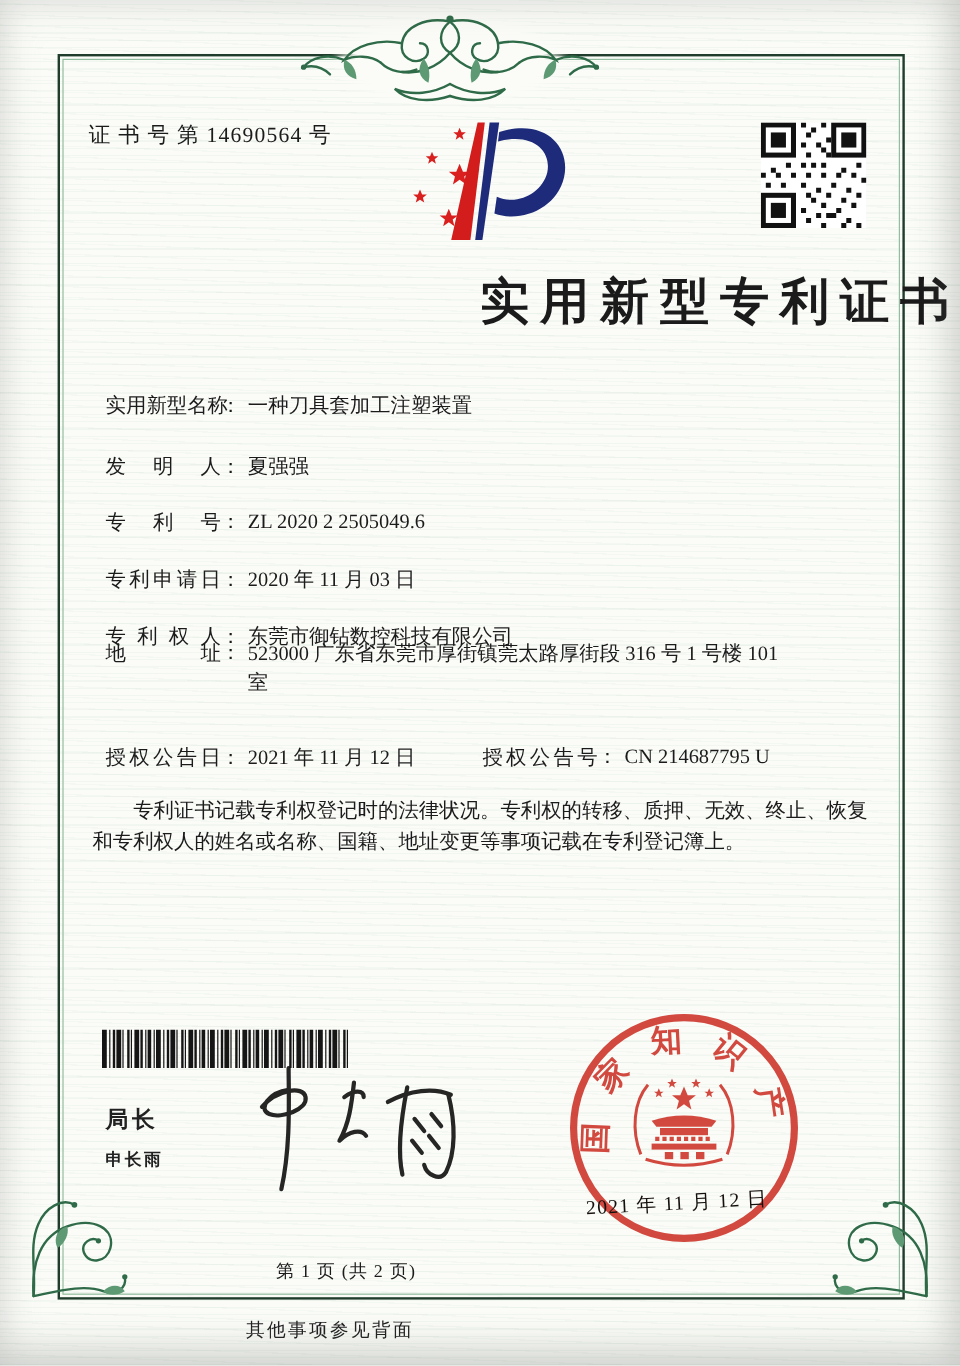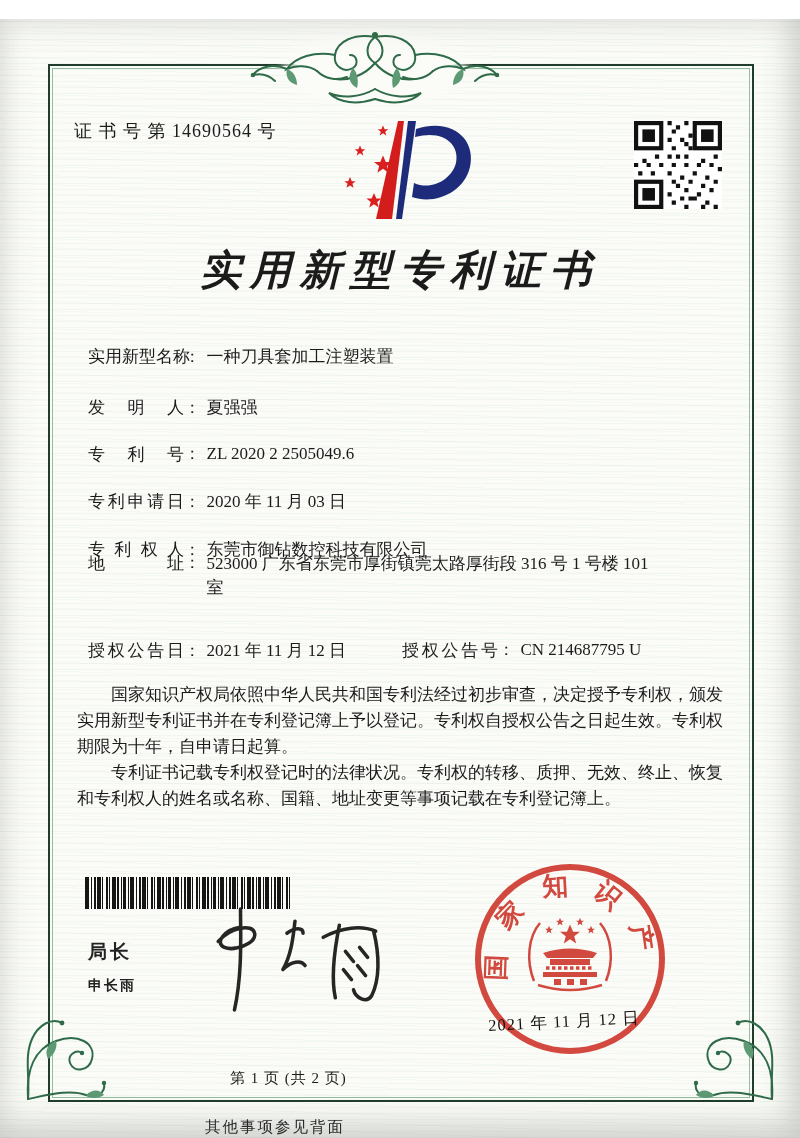--- a/index.html
+++ b/index.html
@@ -1,38 +1,38 @@
 <!DOCTYPE html>
 <html><head>
 <meta charset="utf-8">
 <style>
   html,body{margin:0;padding:0;}
   body{width:800px;height:1138px;position:relative;overflow:hidden;
        font-family:"Liberation Serif","DejaVu Serif",serif;color:#1b1b1b;}
   .page{position:absolute;inset:0;background:#fbfcf8;
         background-image:
           repeating-linear-gradient(0deg, rgba(120,170,135,.07) 0 1px, transparent 1px 6px),
-          repeating-linear-gradient(2deg, rgba(120,170,135,.05) 0 1px, transparent 1px 9px); margin-top: 19px;}
+          repeating-linear-gradient(2deg, rgba(120,170,135,.05) 0 1px, transparent 1px 9px);}
   .photo-shade{position:absolute;inset:0;z-index:60;pointer-events:none;
         box-shadow:inset 0 0 34px rgba(110,110,110,.22), inset -10px -16px 30px rgba(90,95,90,.16);}
   
   .frame{position:absolute;left:48px;top:45px;width:702px;height:1034px;
          border:2.5px solid #1f3d2a;z-index:1;}
   .frame::before{content:"";position:absolute;inset:2px;border:1px solid #93bd9f;}
   .orn{position:absolute;z-index:2;}
   .orn-top{left:225px;top:4px;width:300px;height:92px;}
   .orn-bl{left:22px;top:986px;width:110px;height:100px;}
   .orn-br{left:668px;top:986px;width:110px;height:100px;}
   
   .content{position:absolute;inset:0;z-index:5;}
   .cert-no{position:absolute;left:74px;top:100px;font-size:18px;letter-spacing:1px;}
   .logo{position:absolute;left:326px;top:96px;width:150px;height:110px;}
   .qr{position:absolute;left:634px;top:102px;width:88px;height:88px;}
-  .title{position:absolute;left:0;right:0;top:224px;text-align:center;
-         font-size:41px;font-weight:700;letter-spacing:9px;font-style:italic;}
+  .title{position:absolute;left:0;right:0;top:224px;text-align:right;
+         font-size:41px;font-weight:700;letter-spacing:9px;}
   .fields{position:absolute;left:88px;top:0;width:640px;font-size:17px;}
   .frow{position:absolute;left:0;white-space:nowrap;}
   .r1{top:326px}.r2{top:377px}.r3{top:424px}.r4{top:471px}.r5{top:519px}.r6{top:533px}.r7{top:620px}
   .f-label{display:inline-block;width:96px;text-align:justify;text-align-last:justify;
            font-size:17px;vertical-align:top;}
   .f-colon{display:inline-block;margin-right:6px;font-size:16.5px;}
   .f-value{font-size:17px;}
   .addr-val{display:inline-block;white-space:normal;width:525px;line-height:24px;vertical-align:top;}
   .g2{position:absolute;left:314px;top:0;white-space:nowrap;}
   .bodytext{position:absolute;left:77px;top:663px;width:646px;font-size:17px;
@@ -162,21 +162,20 @@
         <span>
           <span class="f-label">授权公告日</span><span class="f-colon">：</span><span class="f-value">2021 年 11 月 12 日</span>
         </span>
         <span class="g2">
           <span class="f-label">授权公告号</span><span class="f-colon">：</span><span class="f-value">CN 214687795 U</span>
         </span>
       </div>
     </div>
 
     <div class="bodytext">
-      <p>国家知识产权局依照中华人民共和国专利法经过初步审查，决定授予专利权，颁发实用新型专利证书并在专利登记簿上予以登记。专利权自授权公告之日起生效。专利权期限为十年，自申请日起算。</p>
       <p>专利证书记载专利权登记时的法律状况。专利权的转移、质押、无效、终止、恢复和专利权人的姓名或名称、国籍、地址变更等事项记载在专利登记簿上。</p>
     </div>
 
     <svg class="barcode" viewBox="0 0 205 32" preserveAspectRatio="none">
       <path d="M0 16 H205" stroke="#151515" stroke-width="32" stroke-dasharray="4 2 1 2 2 1 4 1 1 3 2 1 1 2 4 1 2 2 1 1 3 2 1 1"></path>
     </svg>
 
     <div class="sig-title">局长</div>
     <div class="sig-name">申长雨</div>
 

